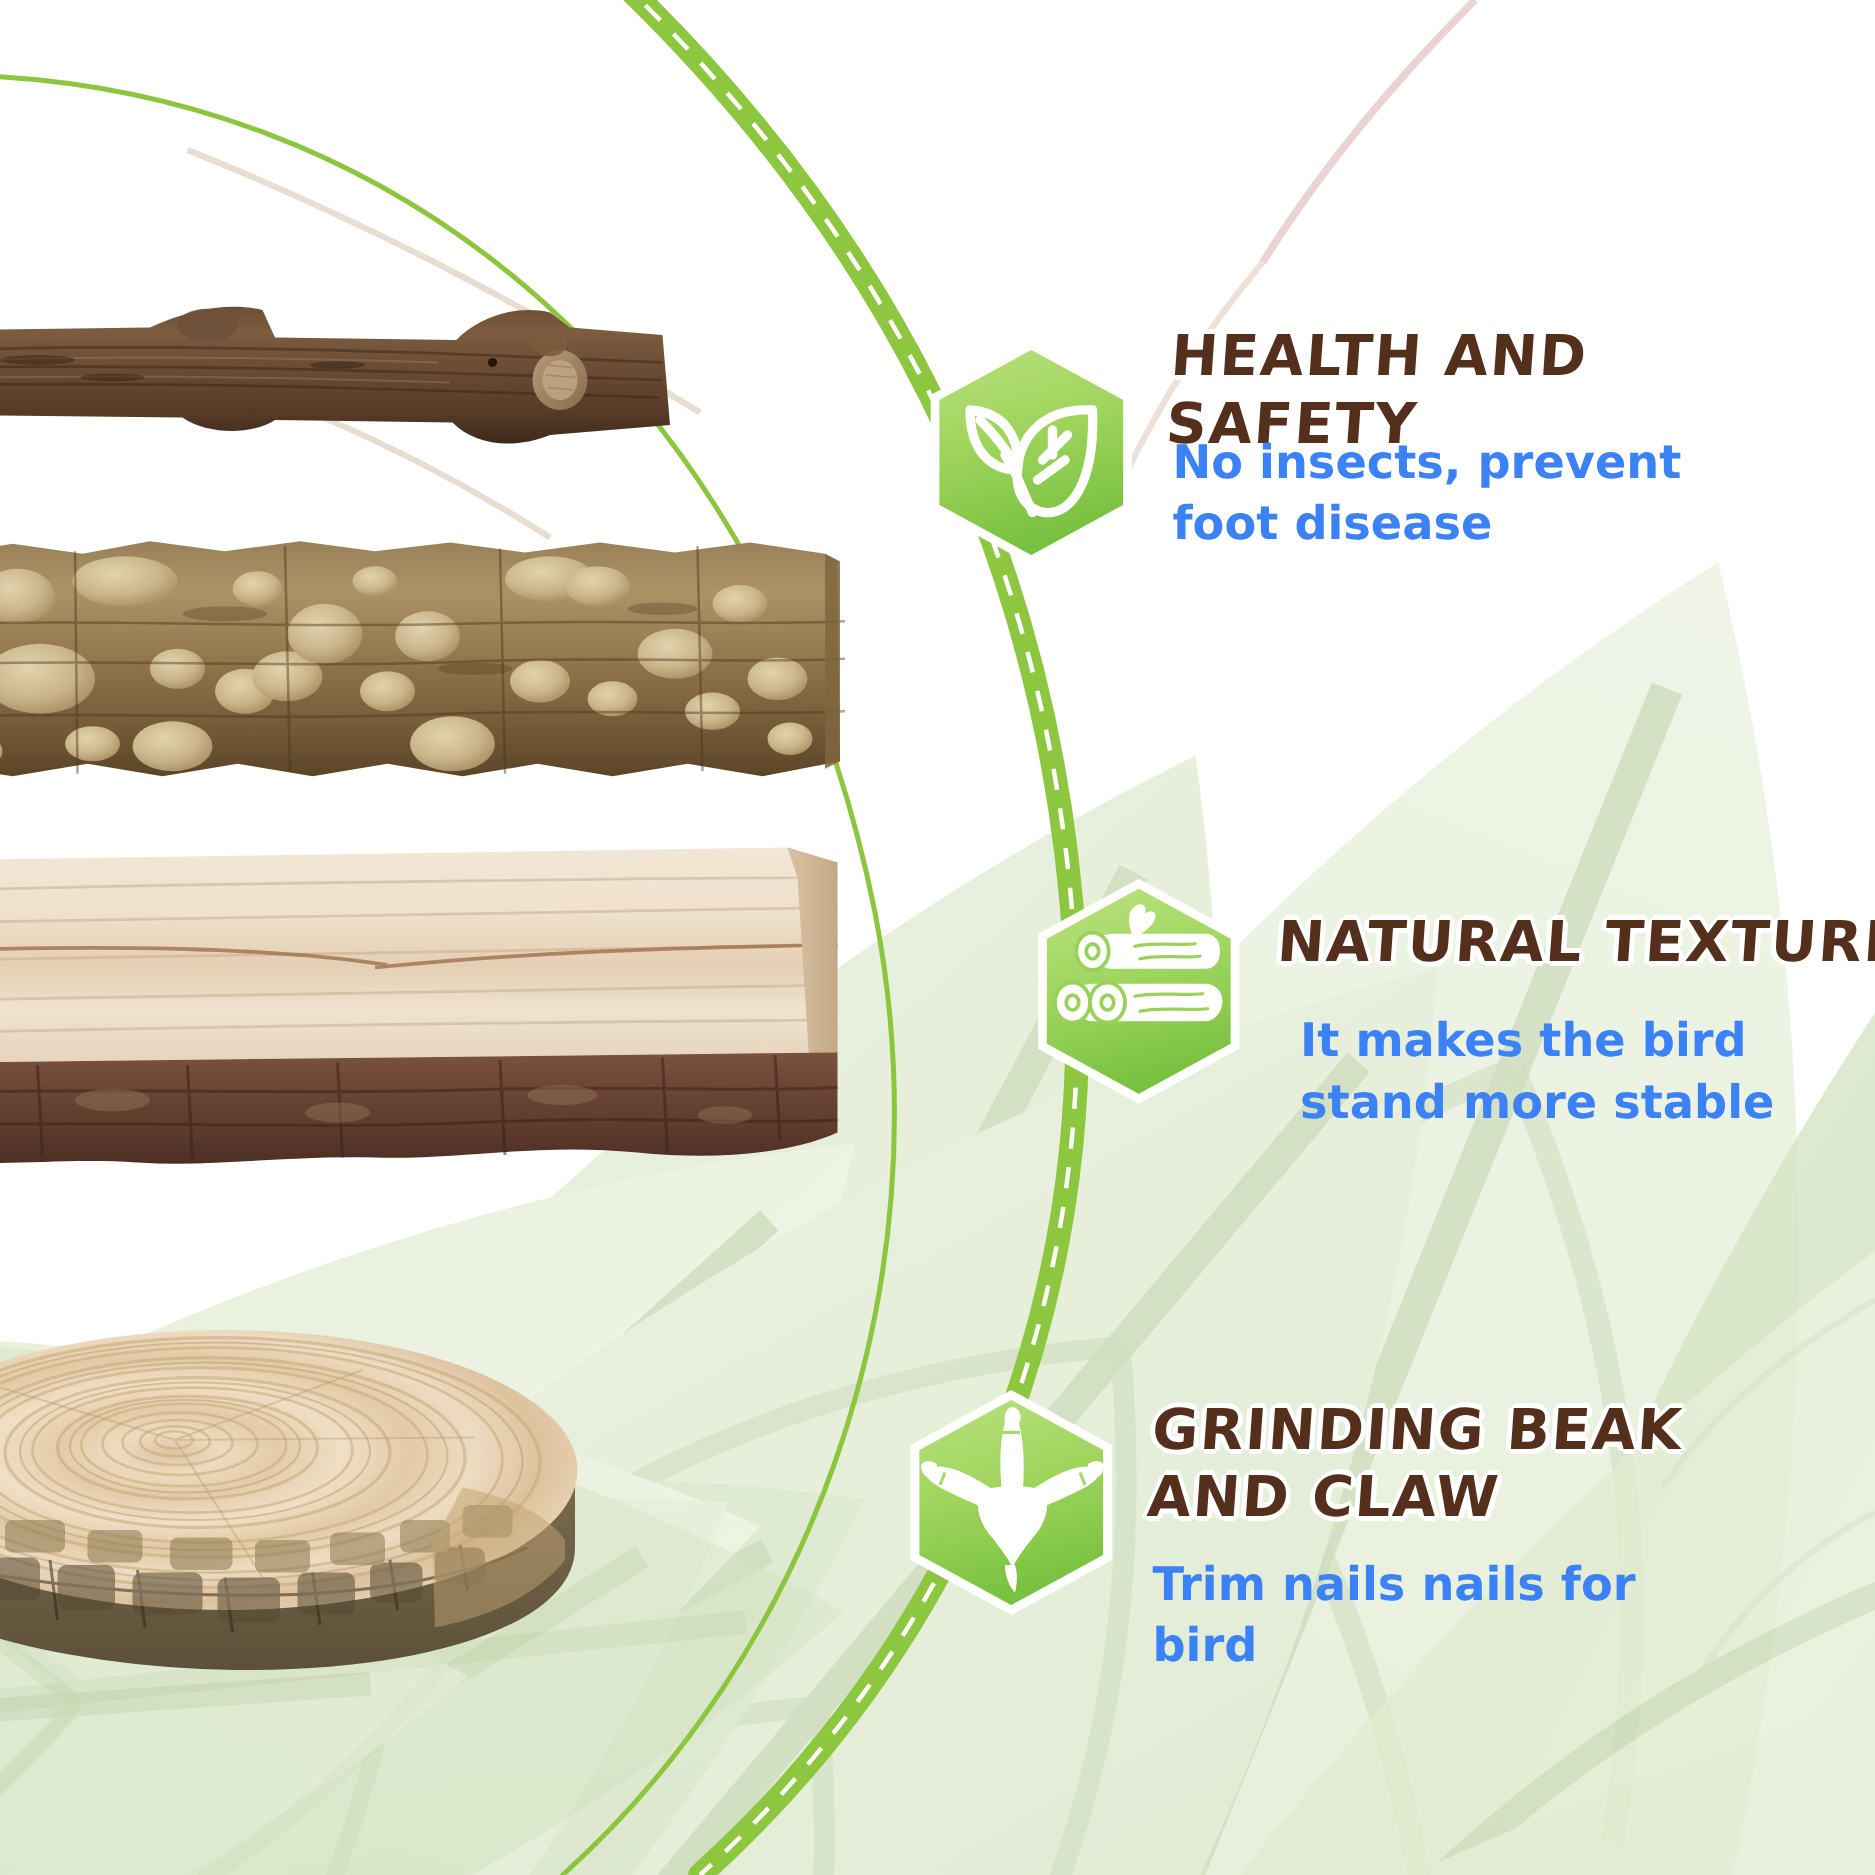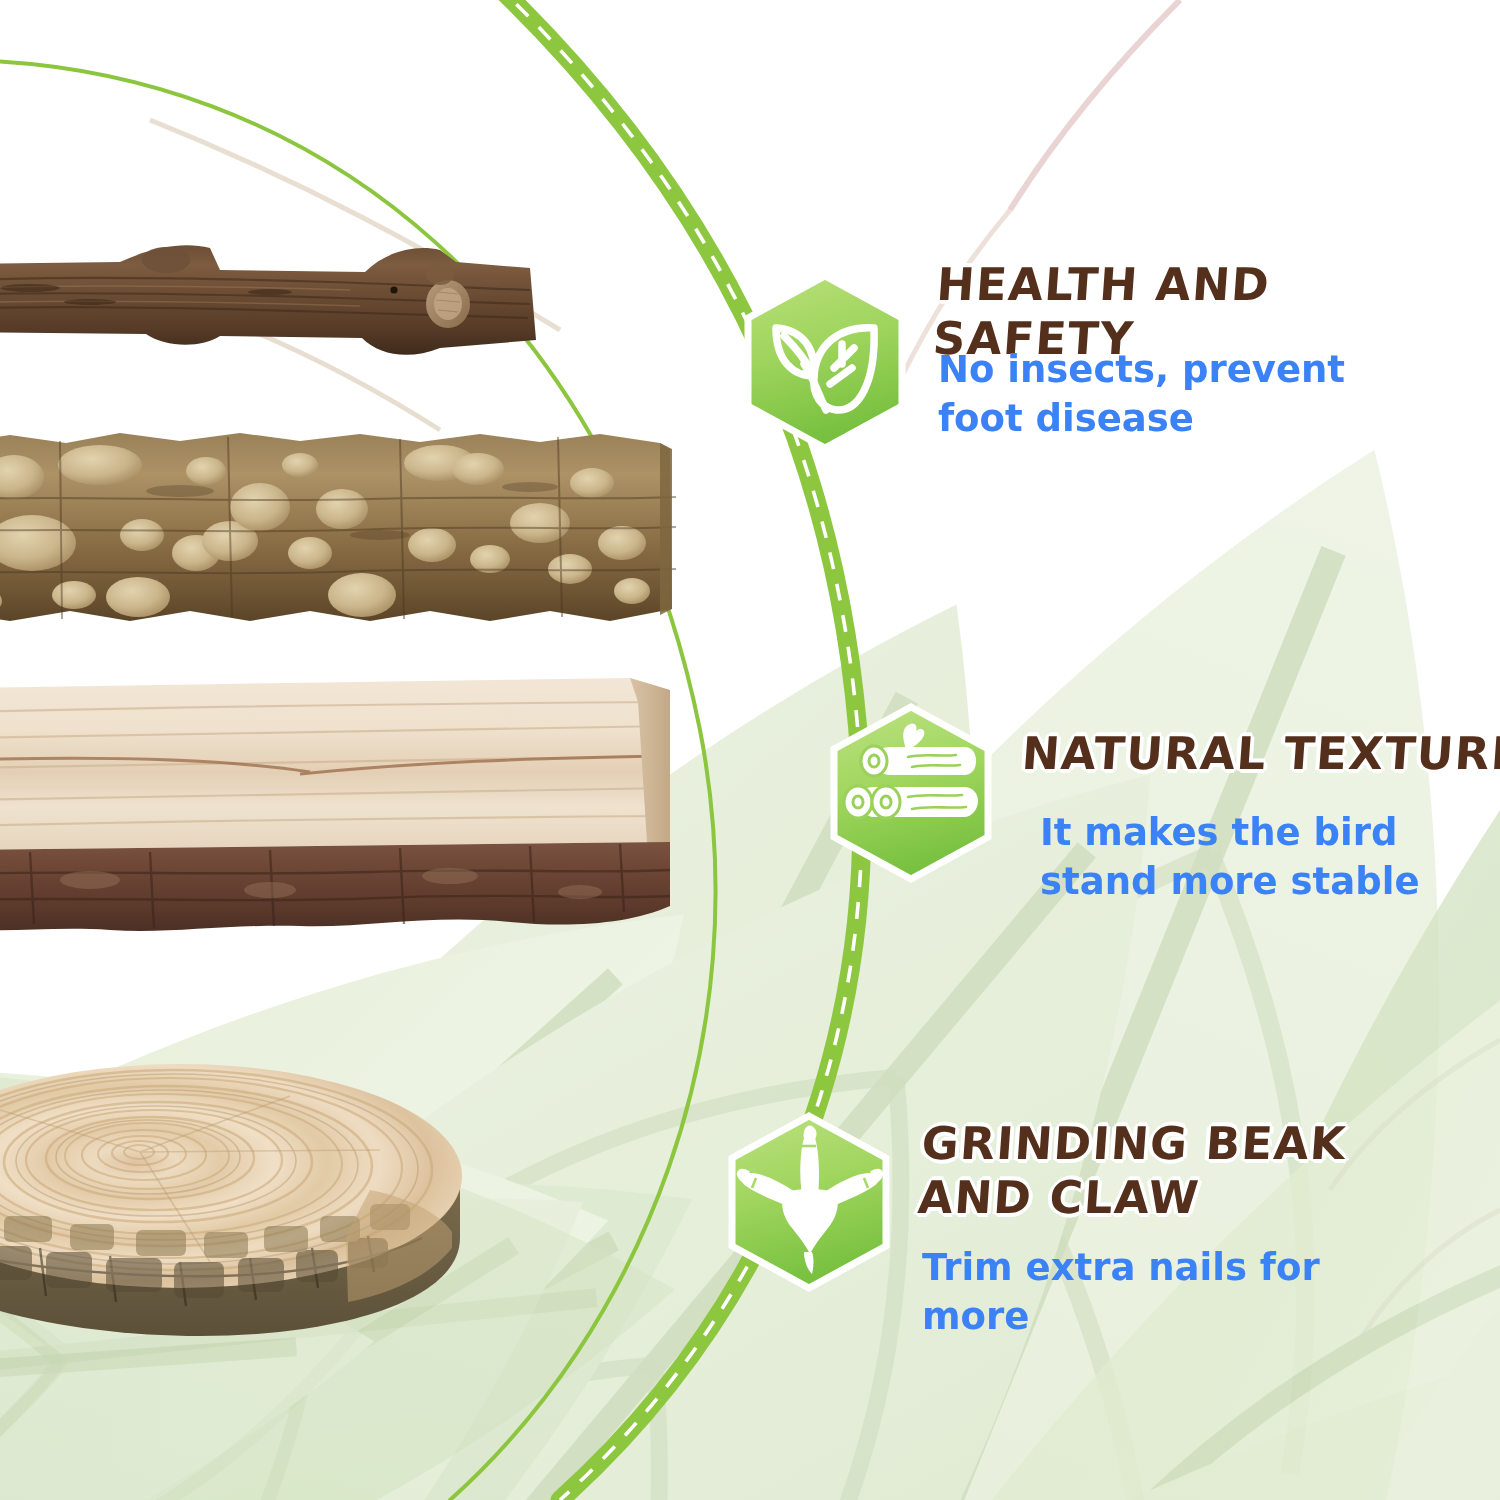--- a/index.html
+++ b/index.html
@@ -642,16 +642,16 @@
         </g>
 
         <g stroke="#9fd55d" stroke-width="2.6" fill="none" opacity="0.9">
           <path d="M76 34 L90 34"></path>
           <path d="M30 66 L26 76"></path>
           <path d="M138 66 L142 76"></path>
         </g>
       </svg>
     </div>
     <div class="ftitle">GRINDING BEAK AND CLAW</div>
-    <div class="fdesc">Trim extra nails for more</div>
+    <div class="fdesc">Trim nails nails for bird</div>
   </div>
 
 </div>
 
 </body></html>

